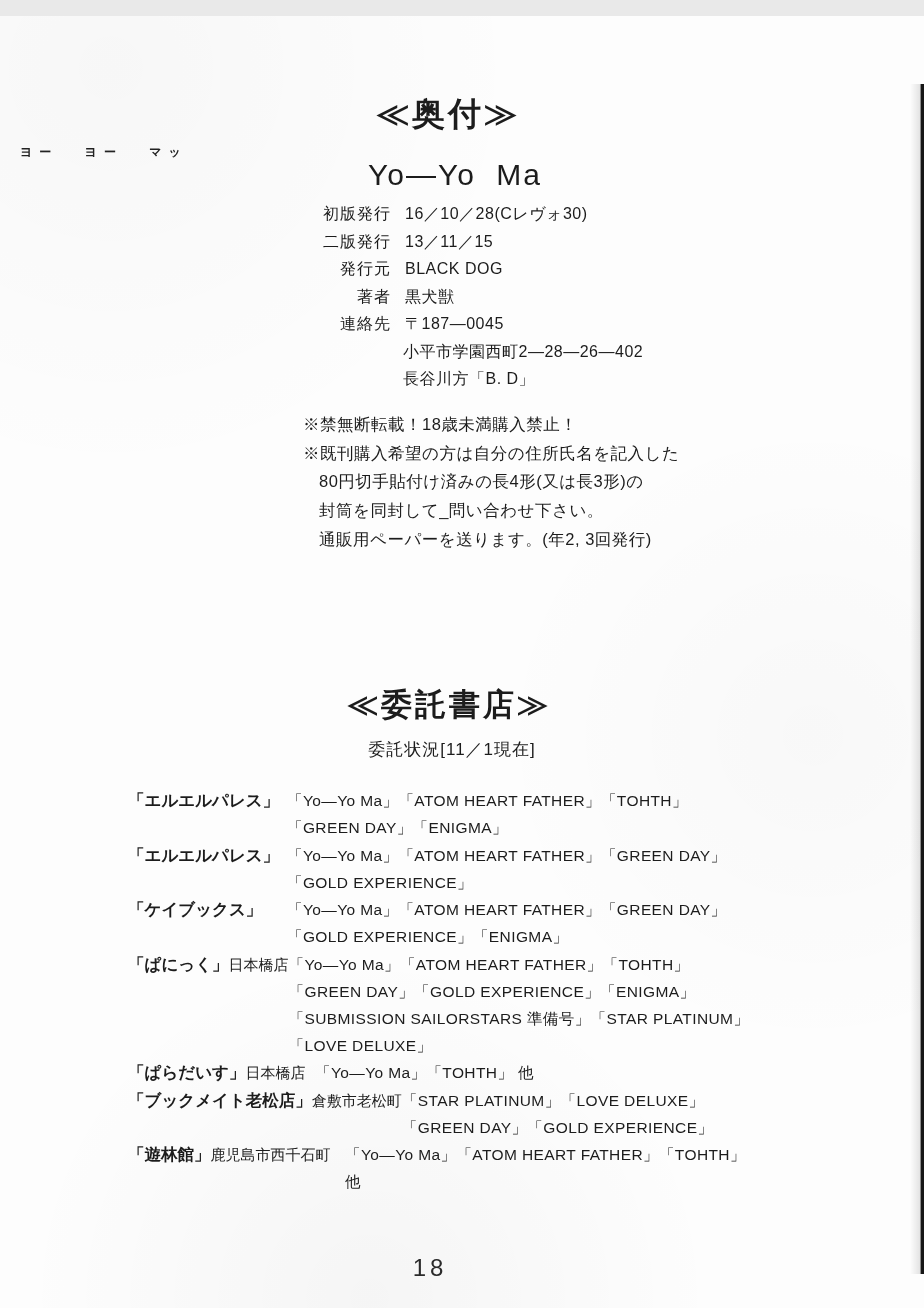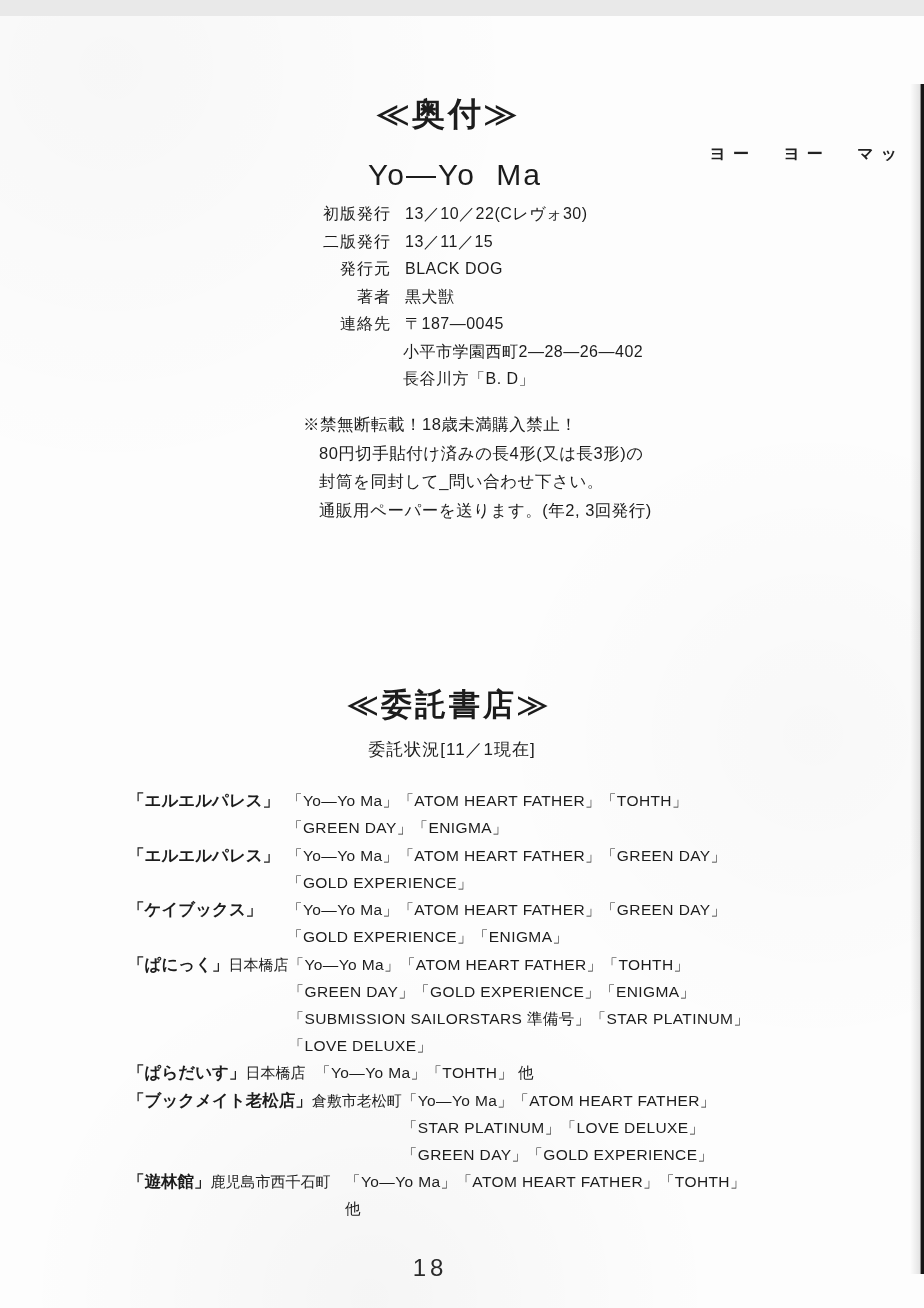--- a/index.html
+++ b/index.html
@@ -16,22 +16,22 @@
     font-family:Liberation Sans, sans-serif;
     overflow:hidden;
   }
   
   .h-title{
     position:absolute;top:76px;left:0;right:28px;
     text-align:center;font-size:33px;font-weight:600;letter-spacing:3px;
   }
   .furigana{
     position:absolute;top:128px;left:0;right:20px;
-    text-align:right;font-size:16px;font-weight:600;
-    letter-spacing:7px;word-spacing:16px;color:#222;
+    text-align:left;font-size:12px;font-weight:600;
+    letter-spacing:7px;word-spacing:16px;color:#222;padding-left:20px;
   }
   .book-title{
     position:absolute;top:142px;left:0;right:14px;
     text-align:center;font-size:30px;font-weight:500;
     letter-spacing:2px;word-spacing:10px;
   }
   .info{
     position:absolute;top:184px;left:283px;
     font-size:16px;line-height:27.5px;letter-spacing:0.5px;
   }
@@ -96,21 +96,21 @@
 <div class="page">
 
   <div>
     <div class="h-title">≪奥付≫</div>
     <div class="furigana">ヨー ヨー マッ</div>
     <div class="book-title">Yo—Yo Ma</div>
 
     <div class="info">
       <div class="irow">
         <span class="ilabel">初版発行</span>
-        <span class="ivalue">13／10／22(Cレヴォ30)</span>
+        <span class="ivalue">16／10／28(Cレヴォ30)</span>
       </div>
       <div class="irow">
         <span class="ilabel">二版発行</span>
         <span class="ivalue">13／11／15</span>
       </div>
       <div class="irow">
         <span class="ilabel">発行元</span>
         <span class="ivalue">BLACK DOG</span>
       </div>
       <div class="irow">
@@ -120,20 +120,21 @@
       <div class="irow">
         <span class="ilabel">連絡先</span>
         <span class="ivalue">〒187—0045</span>
       </div>
       <div class="addr">小平市学園西町2—28—26—402</div>
       <div class="addr">長谷川方「B. D」</div>
     </div>
 
     <div class="notes">
       <div class="note">※禁無断転載！18歳未満購入禁止！</div>
+      <div class="note">※既刊購入希望の方は自分の住所氏名を記入した</div>
       <div class="note indent">80円切手貼付け済みの長4形(又は長3形)の</div>
       <div class="note indent">封筒を同封して_問い合わせ下さい。</div>
       <div class="note indent">通販用ペーパーを送ります。(年2, 3回発行)</div>
     </div>
   </div>
 
   <div>
     <div class="c-title">≪委託書店≫</div>
     <div class="status">委託状況[11／1現在]</div>
 
@@ -188,21 +189,20 @@
         <div class="slines">
           <div class="sline">「Yo—Yo Ma」「TOHTH」 他</div>
         </div>
       </div>
 
       <div class="srow r5">
         <div class="store">
           <span class="sname">「ブックメイト老松店」</span><span class="sloc">倉敷市老松町</span>
         </div>
         <div class="slines">
-          <div class="sline">「Yo—Yo Ma」「ATOM HEART FATHER」</div>
           <div class="sline">「STAR PLATINUM」「LOVE DELUXE」</div>
           <div class="sline">「GREEN DAY」「GOLD EXPERIENCE」</div>
         </div>
       </div>
 
       <div class="srow r6">
         <div class="store">
           <span class="sname">「遊林館」</span><span class="sloc">鹿児島市西千石町</span>
         </div>
         <div class="slines">

